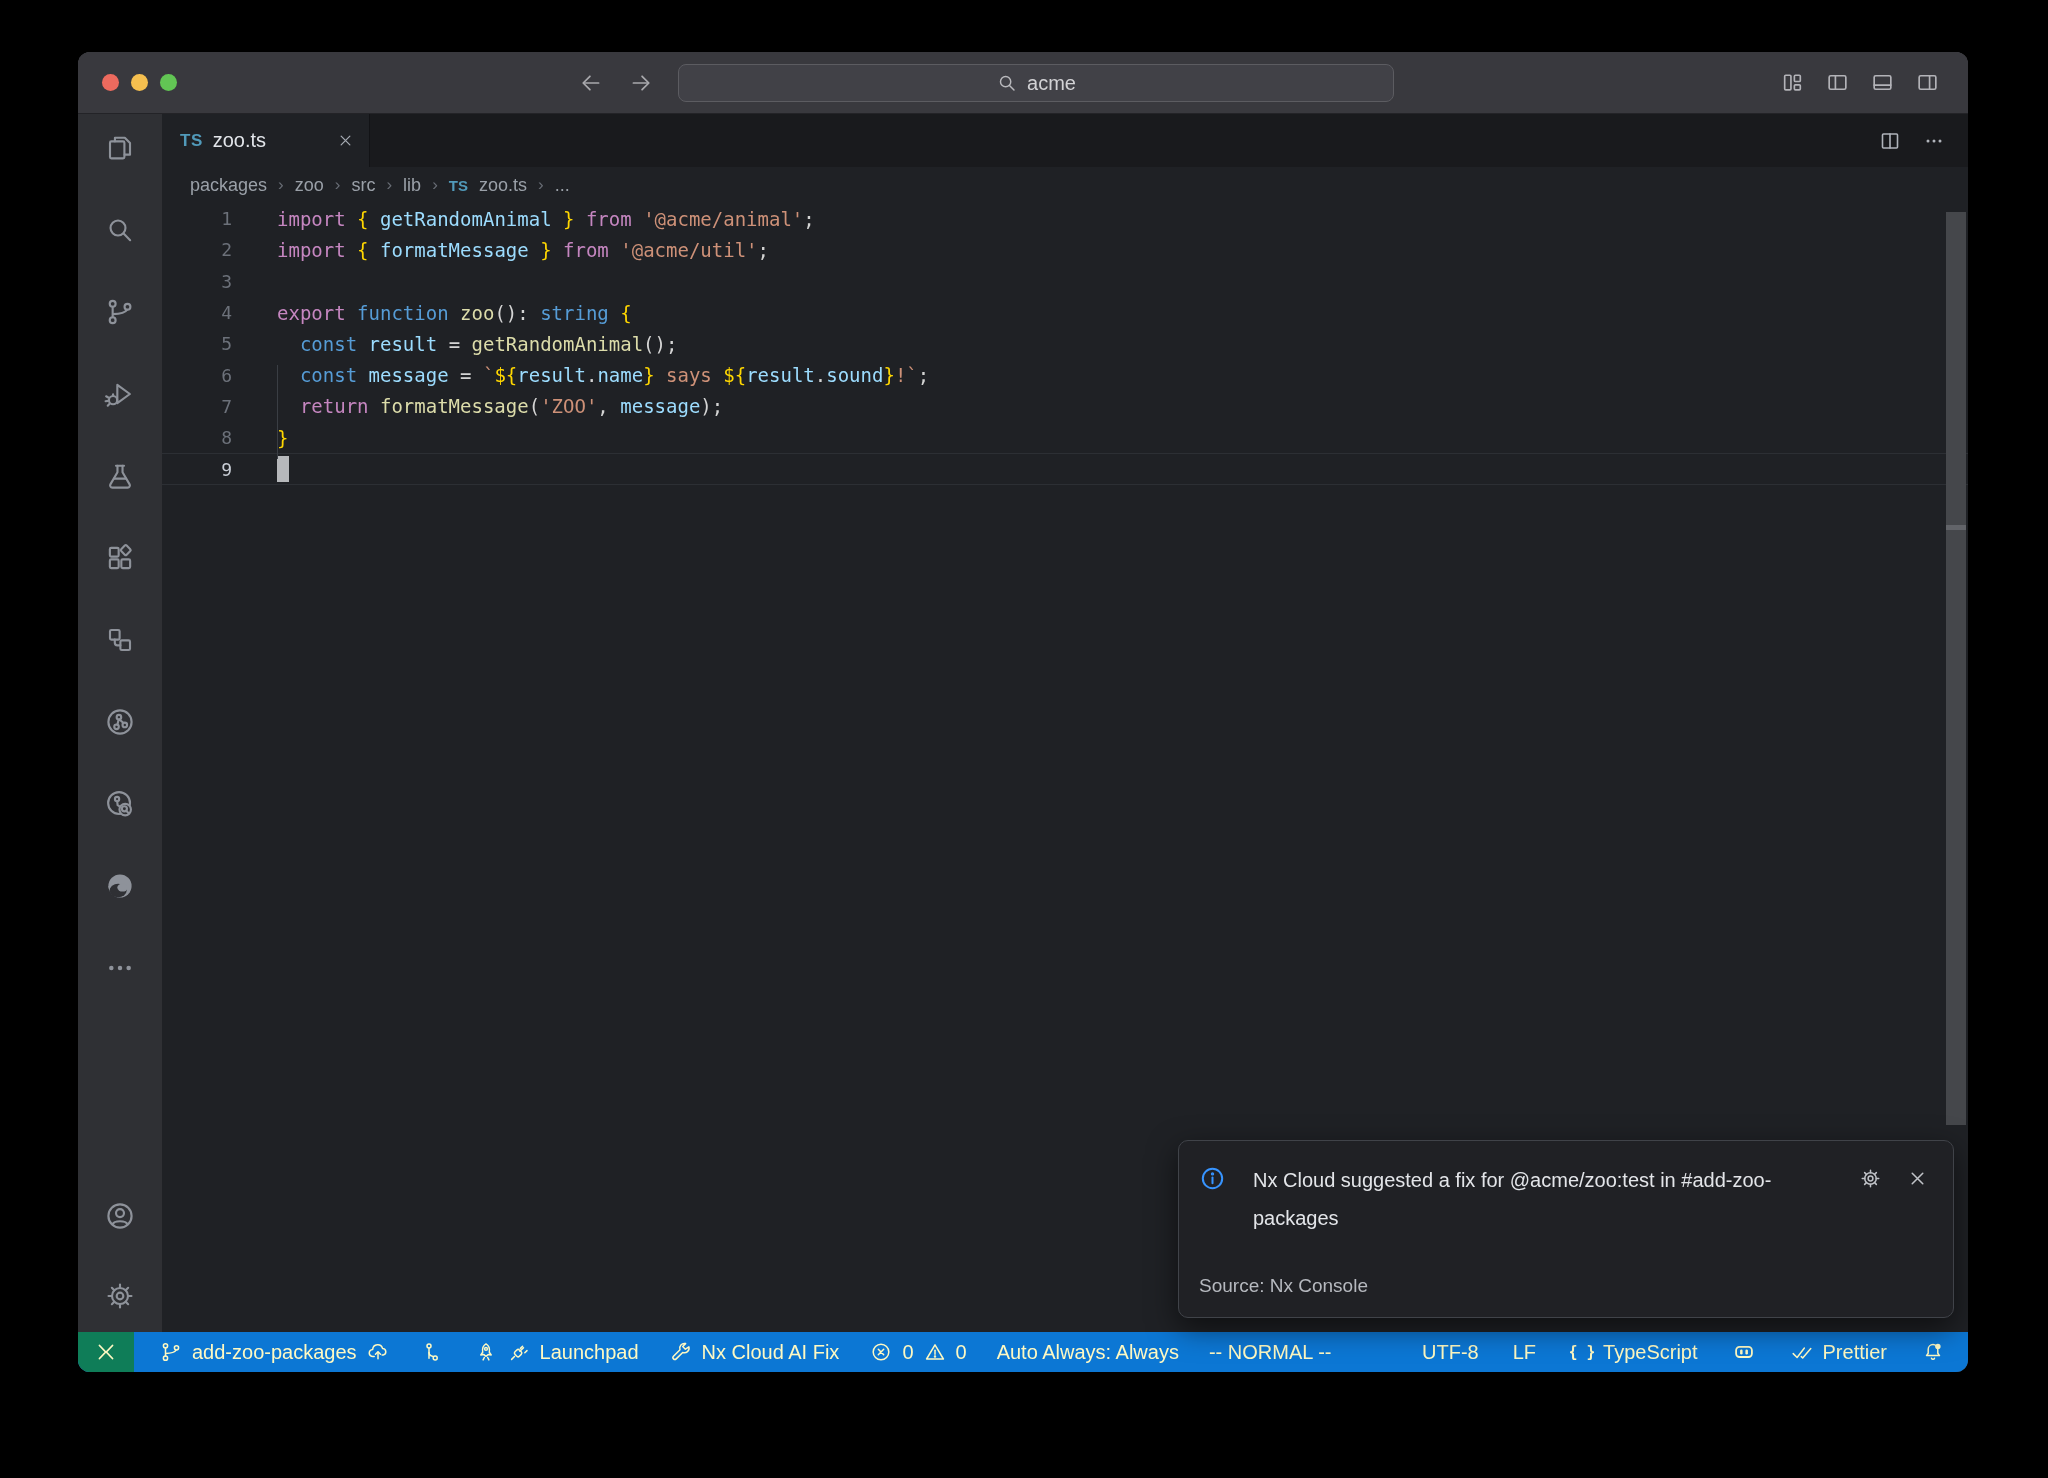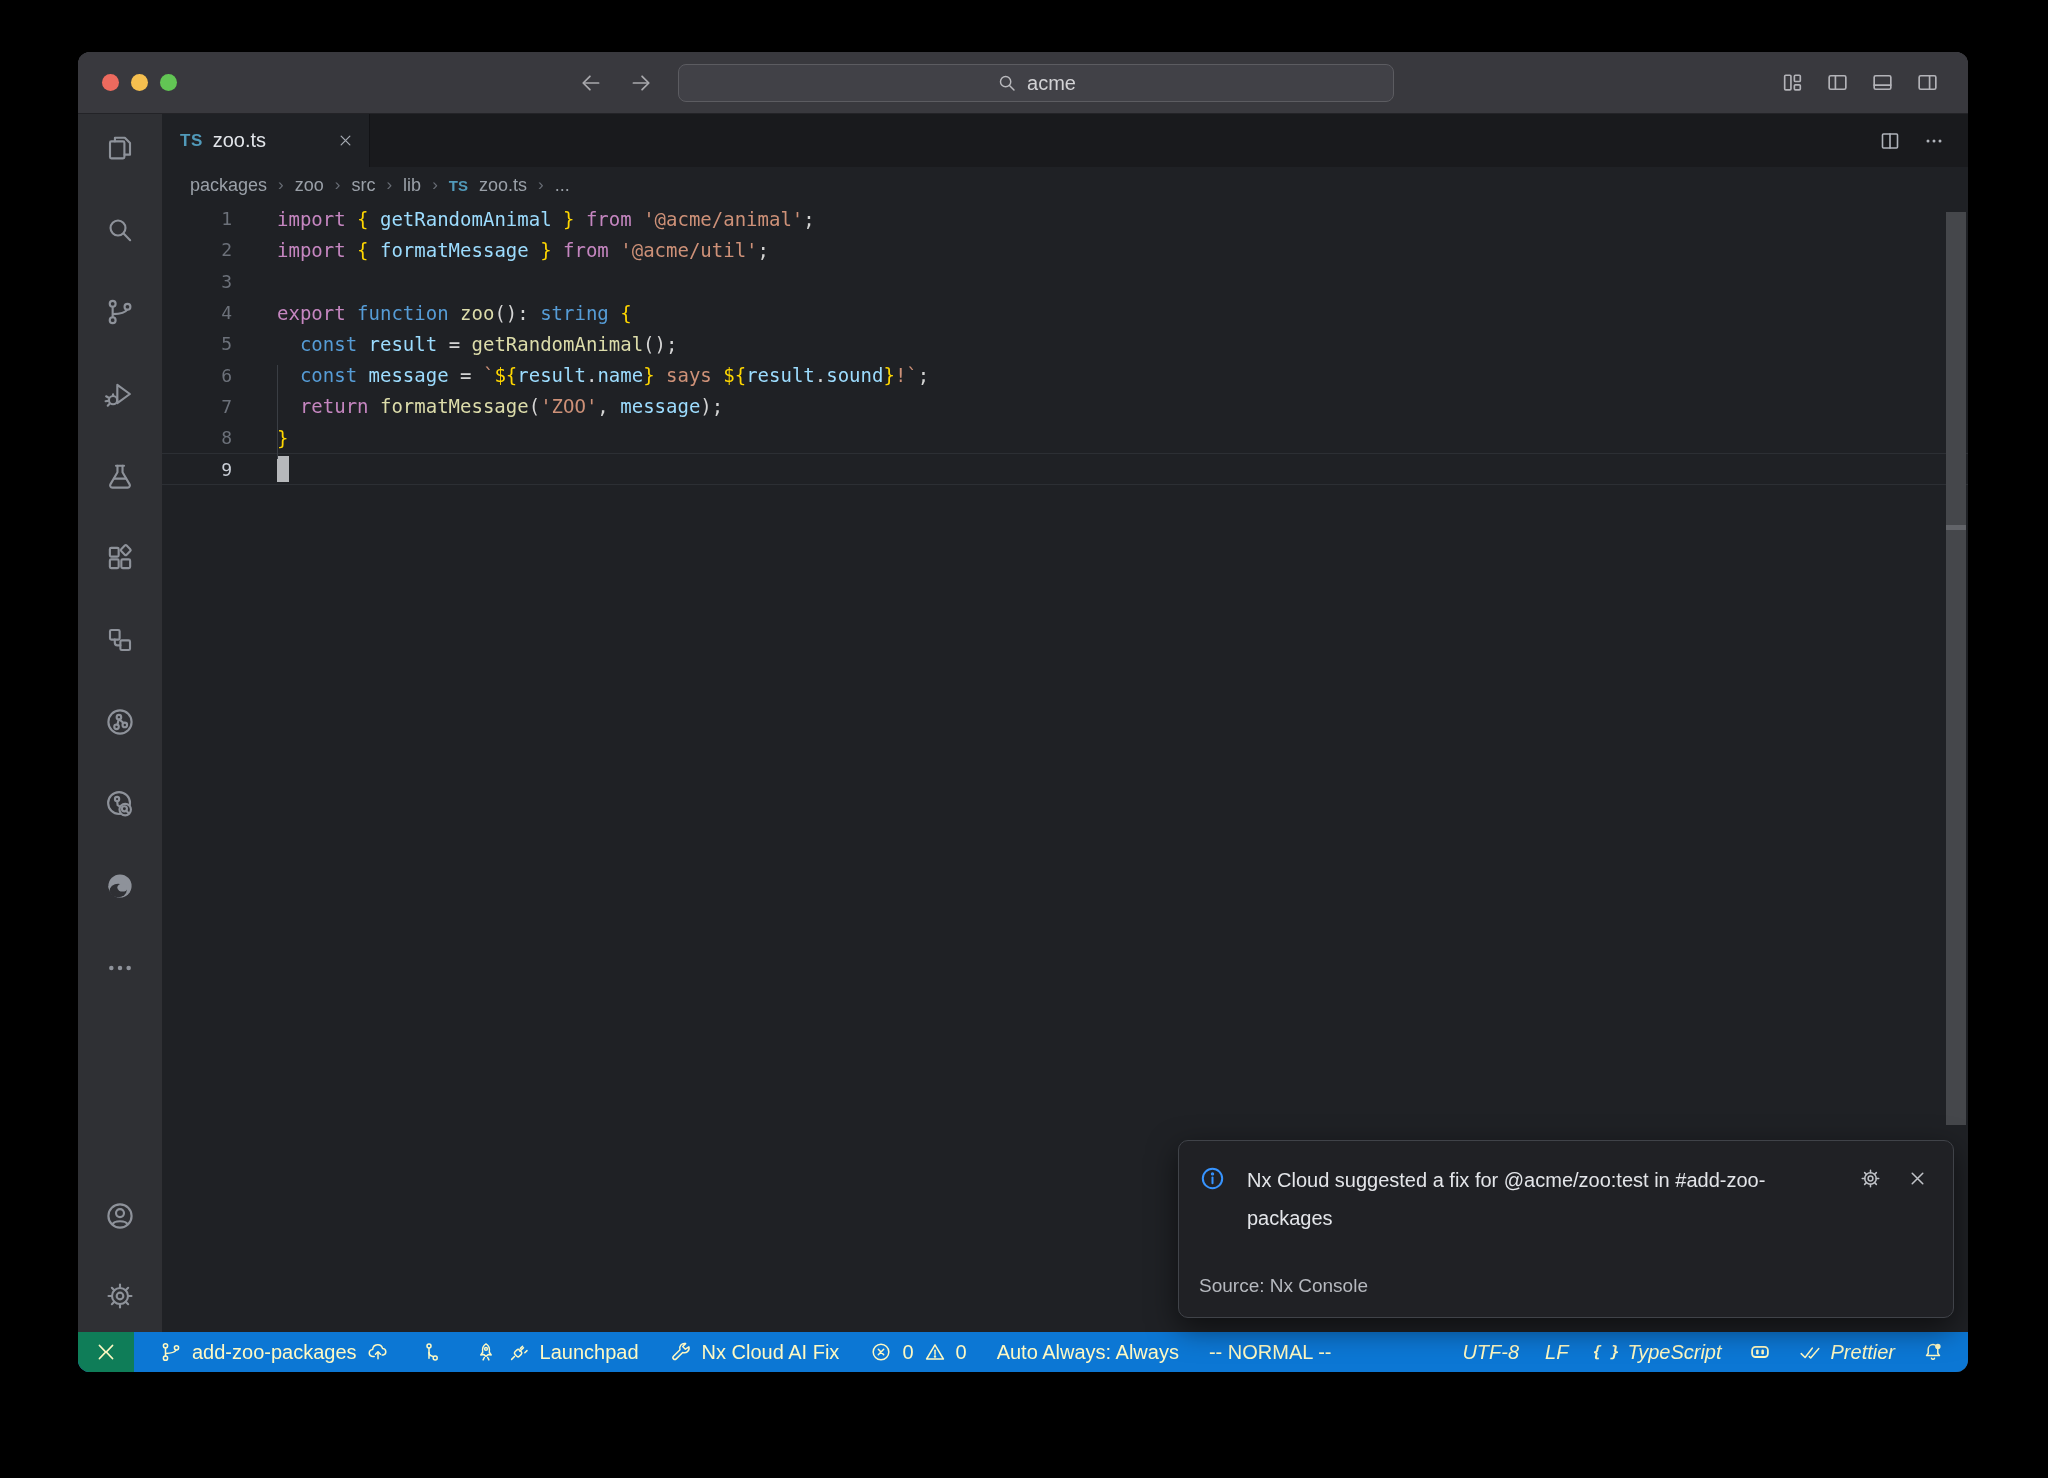--- a/index.html
+++ b/index.html
@@ -92,21 +92,21 @@
   .scrollbar { position:absolute; right:2px; top:98px; width:20px; height:913px; background:#45474b; z-index:2; }
   .scroll-tick { position:absolute; left:0; right:0; top:313px; height:5px; background:#626469; }
 
   
   .toast {
     position:absolute; right:14px; bottom:14px; width:776px; height:178px; z-index:5;
     background:#202125; border:1px solid #404349; border-radius:10px;
     box-shadow:0 10px 30px rgba(0,0,0,.55);
     padding:20px 24px 20px 20px; display:flex; flex-direction:column; color:#e3e5e9;
   }
-  .toast-head { display:flex; gap:21px; }
+  .toast-head { display:flex; gap:27px; }
   .toast-info { color:var(--info,#3794ff); margin-top:4px; }
   .toast-info svg { width:27px; height:27px; }
   .toast-msg { font-size:20px; line-height:38px; max-width:575px; }
   .toast-icons { margin-left:auto; display:flex; gap:24px; color:#c0c3c8; padding-top:6px; }
   .toast-icons svg { width:23px; height:23px; }
   .toast-foot { margin-top:auto; display:flex; align-items:center; }
   .toast-source { font-size:19px; color:#b6b9bf; }
   .toast-btns { margin-left:auto; display:flex; gap:14px; }
   .btn {
     border:none; height:44px; border-radius:4px; font-size:20px; color:#fff;
@@ -114,21 +114,21 @@
   }
   .btn.primary { background:var(--accent,#0a6fd1); }
   .btn.secondary { background:#3c3f45; padding:0 20px; }
 
   
   .statusbar {
     height:40px; flex:none; background:var(--status-bg,#0c77d4); color:#fef9c3;
     display:flex; align-items:center; font-size:20px; padding-right:12px;
   }
   .sb-left { display:flex; align-items:center; height:100%; gap:8px; }
-  .sb-right { margin-left:auto; display:flex; align-items:center; height:100%; gap:4px;font-style:italic; }
+  .sb-right { margin-left:auto; display:flex; align-items:center; height:100%; gap:12px; }
   .sb-item { display:flex; align-items:center; gap:9px; padding:0 11px; height:100%; white-space:nowrap; cursor:pointer; }
   .sb-item svg { width:24px; height:24px; }
   .sb-item.remote-indicator { background:var(--remote-bg,#0f7d58); width:56px; justify-content:center; padding:0; margin-right:6px; }
 </style>
 </head>
 <body>
 
 <div class="window">
 
   <div class="titlebar">

